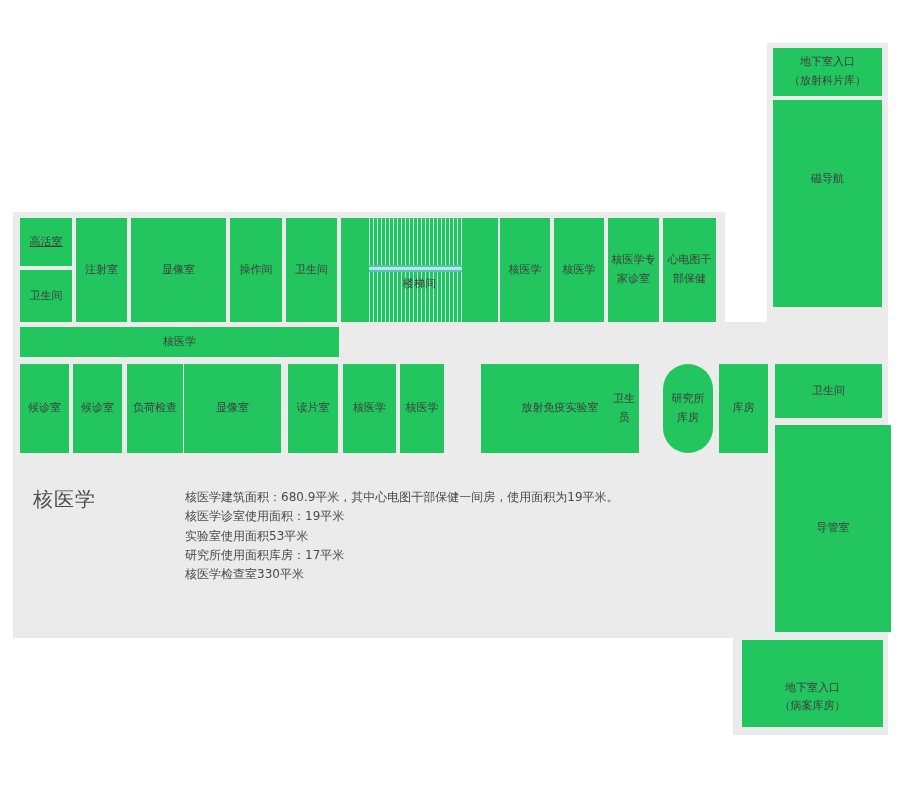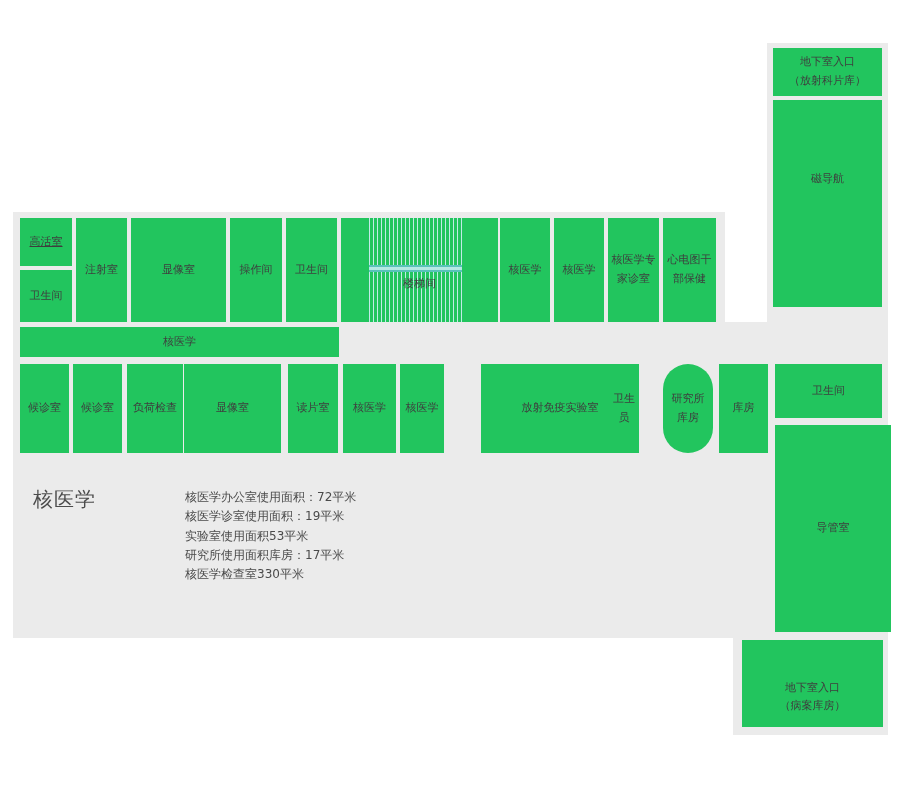--- a/index.html
+++ b/index.html
@@ -88,18 +88,18 @@
 <div class="room" style="left:773px;top:48px;width:109px;height:48px;">地下室入口
 （放射科片库）</div>
 <div class="room shift-up" style="left:773px;top:100px;width:109px;height:207px;">磁导航</div>
 <div class="room" style="left:775px;top:364px;width:107px;height:54px;">卫生间</div>
 <div class="room" style="left:775px;top:425px;width:116px;height:207px;">导管室</div>
 <div class="room shift-down" style="left:742px;top:640px;width:141px;height:87px;">地下室入口
 （病案库房）</div>
 
 <div class="summary-title">核医学</div>
 <div class="summary-lines">
-  <div>核医学办公室使用面积：72平米</div>
+  <div>核医学建筑面积：680.9平米，其中心电图干部保健一间房，使用面积为19平米。</div>
   <div>核医学诊室使用面积：19平米</div>
   <div>实验室使用面积53平米</div>
   <div>研究所使用面积库房：17平米</div>
   <div>核医学检查室330平米</div>
 </div>
 
 </body></html>

